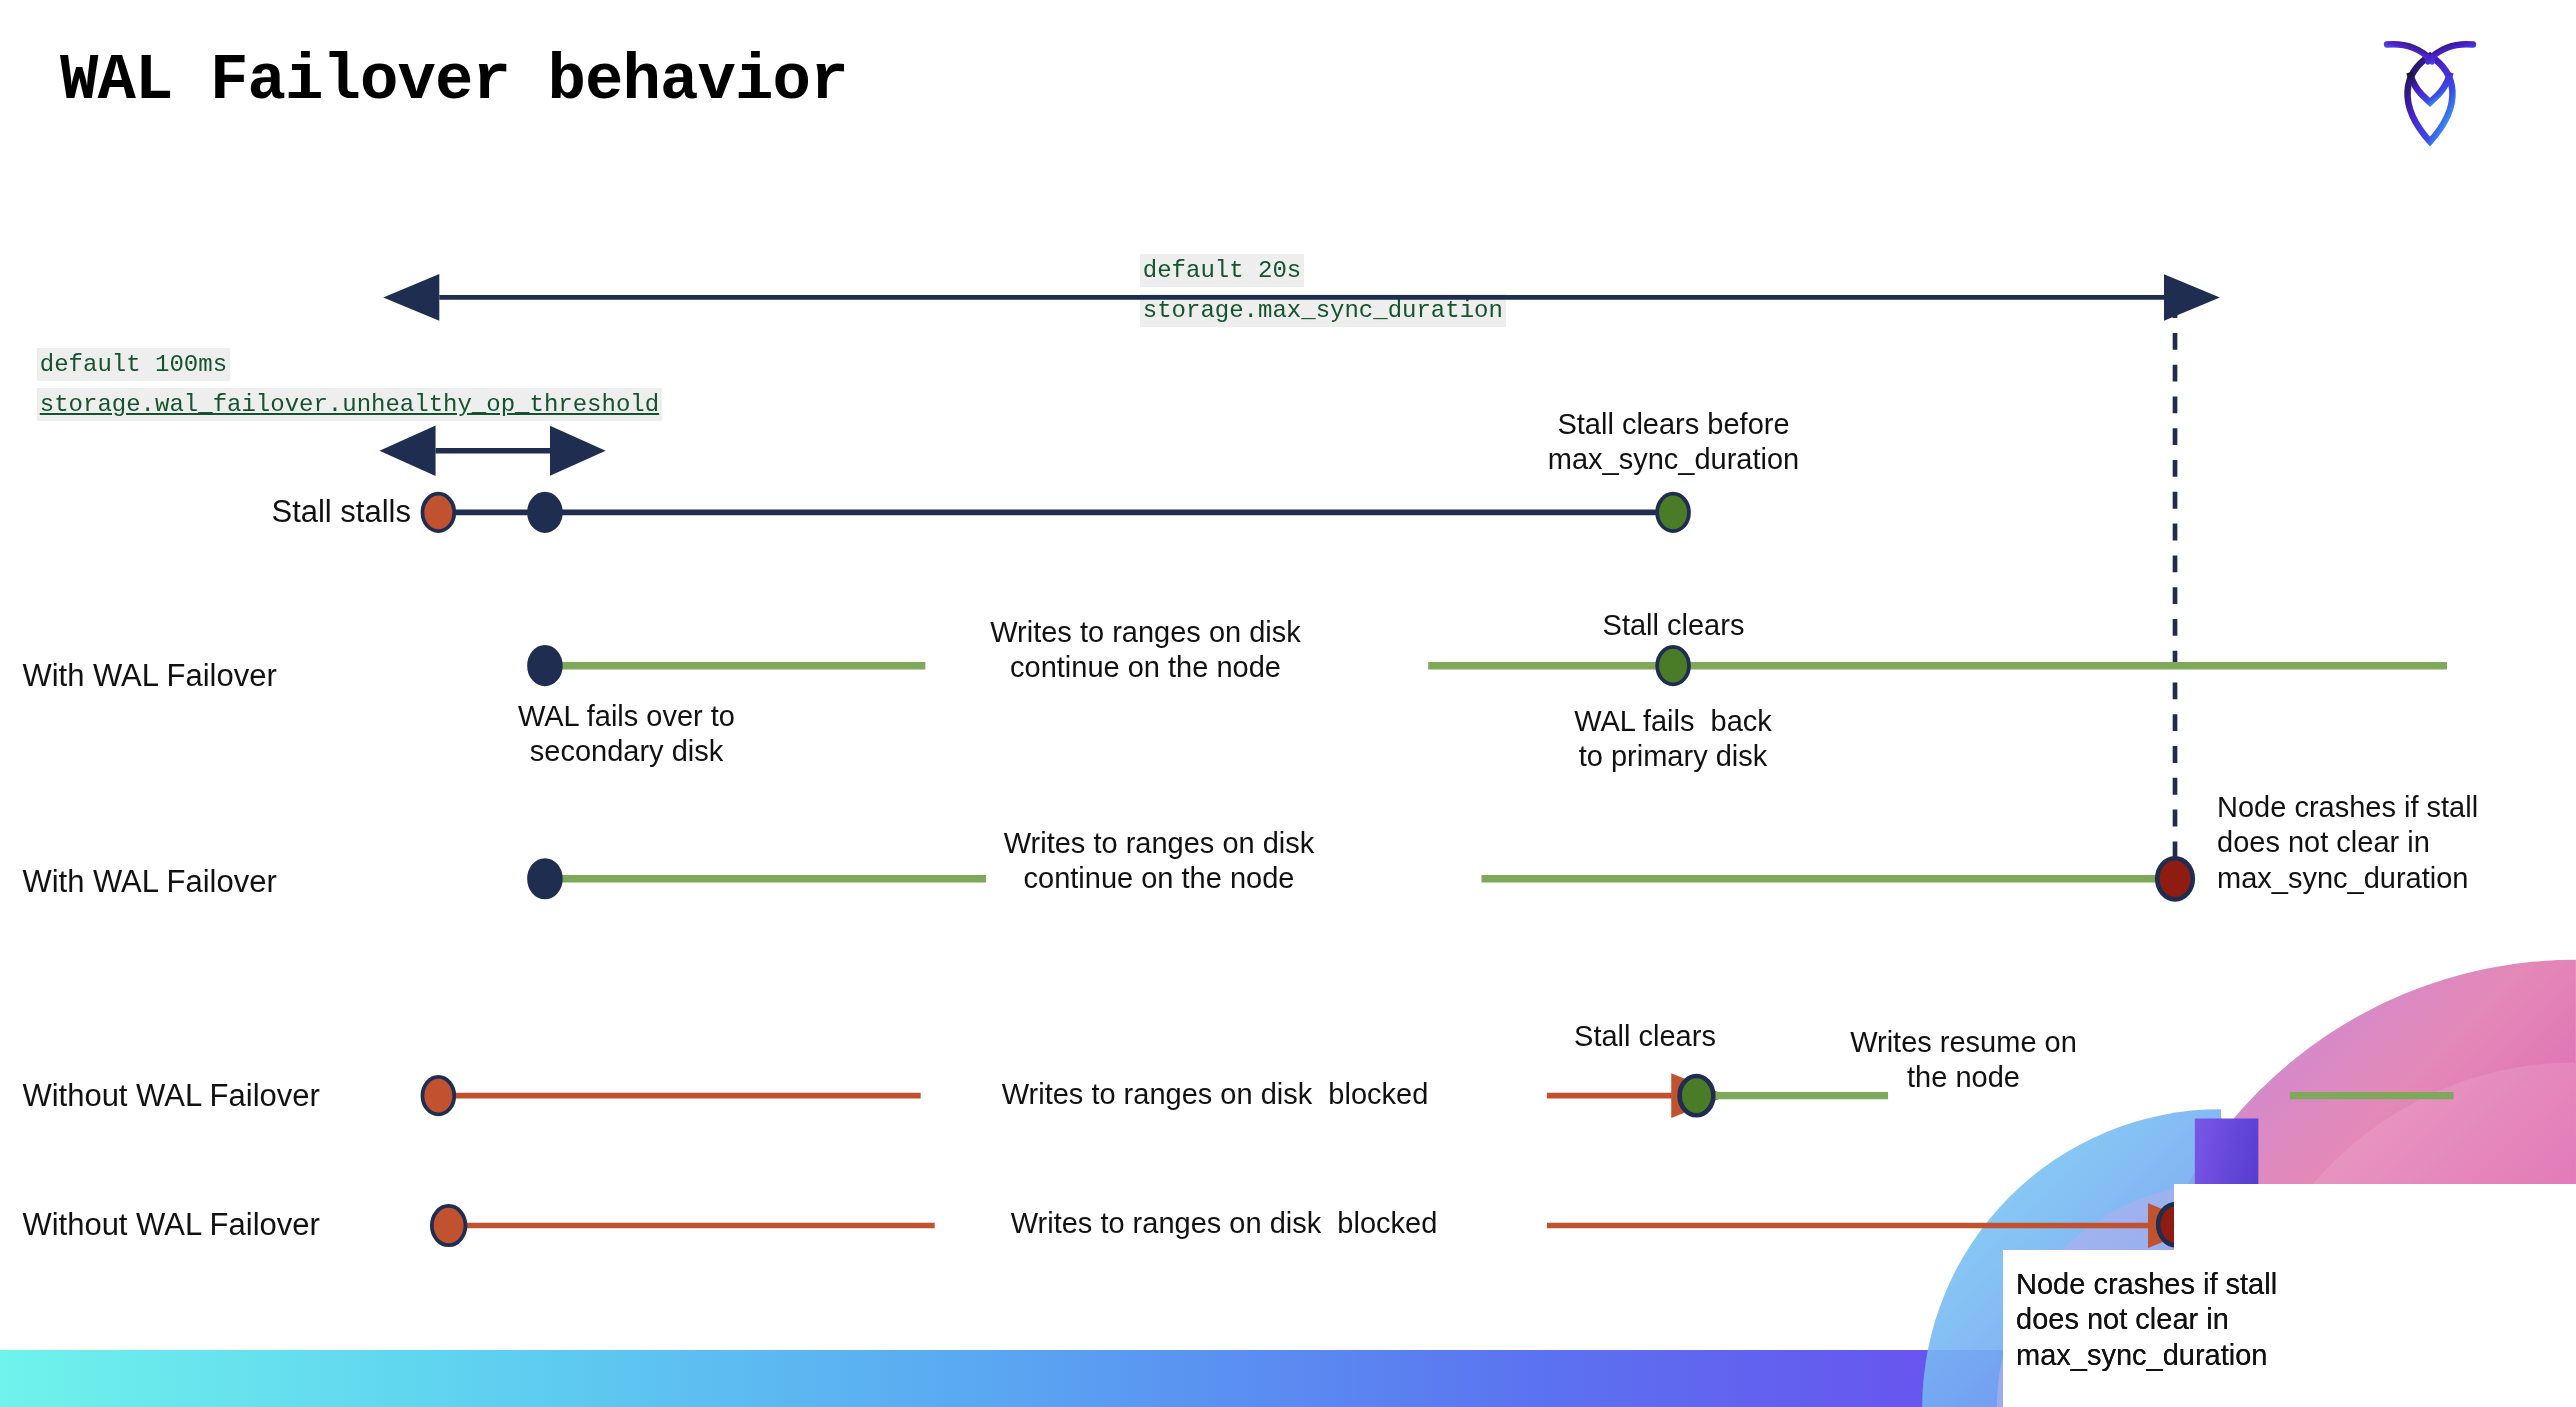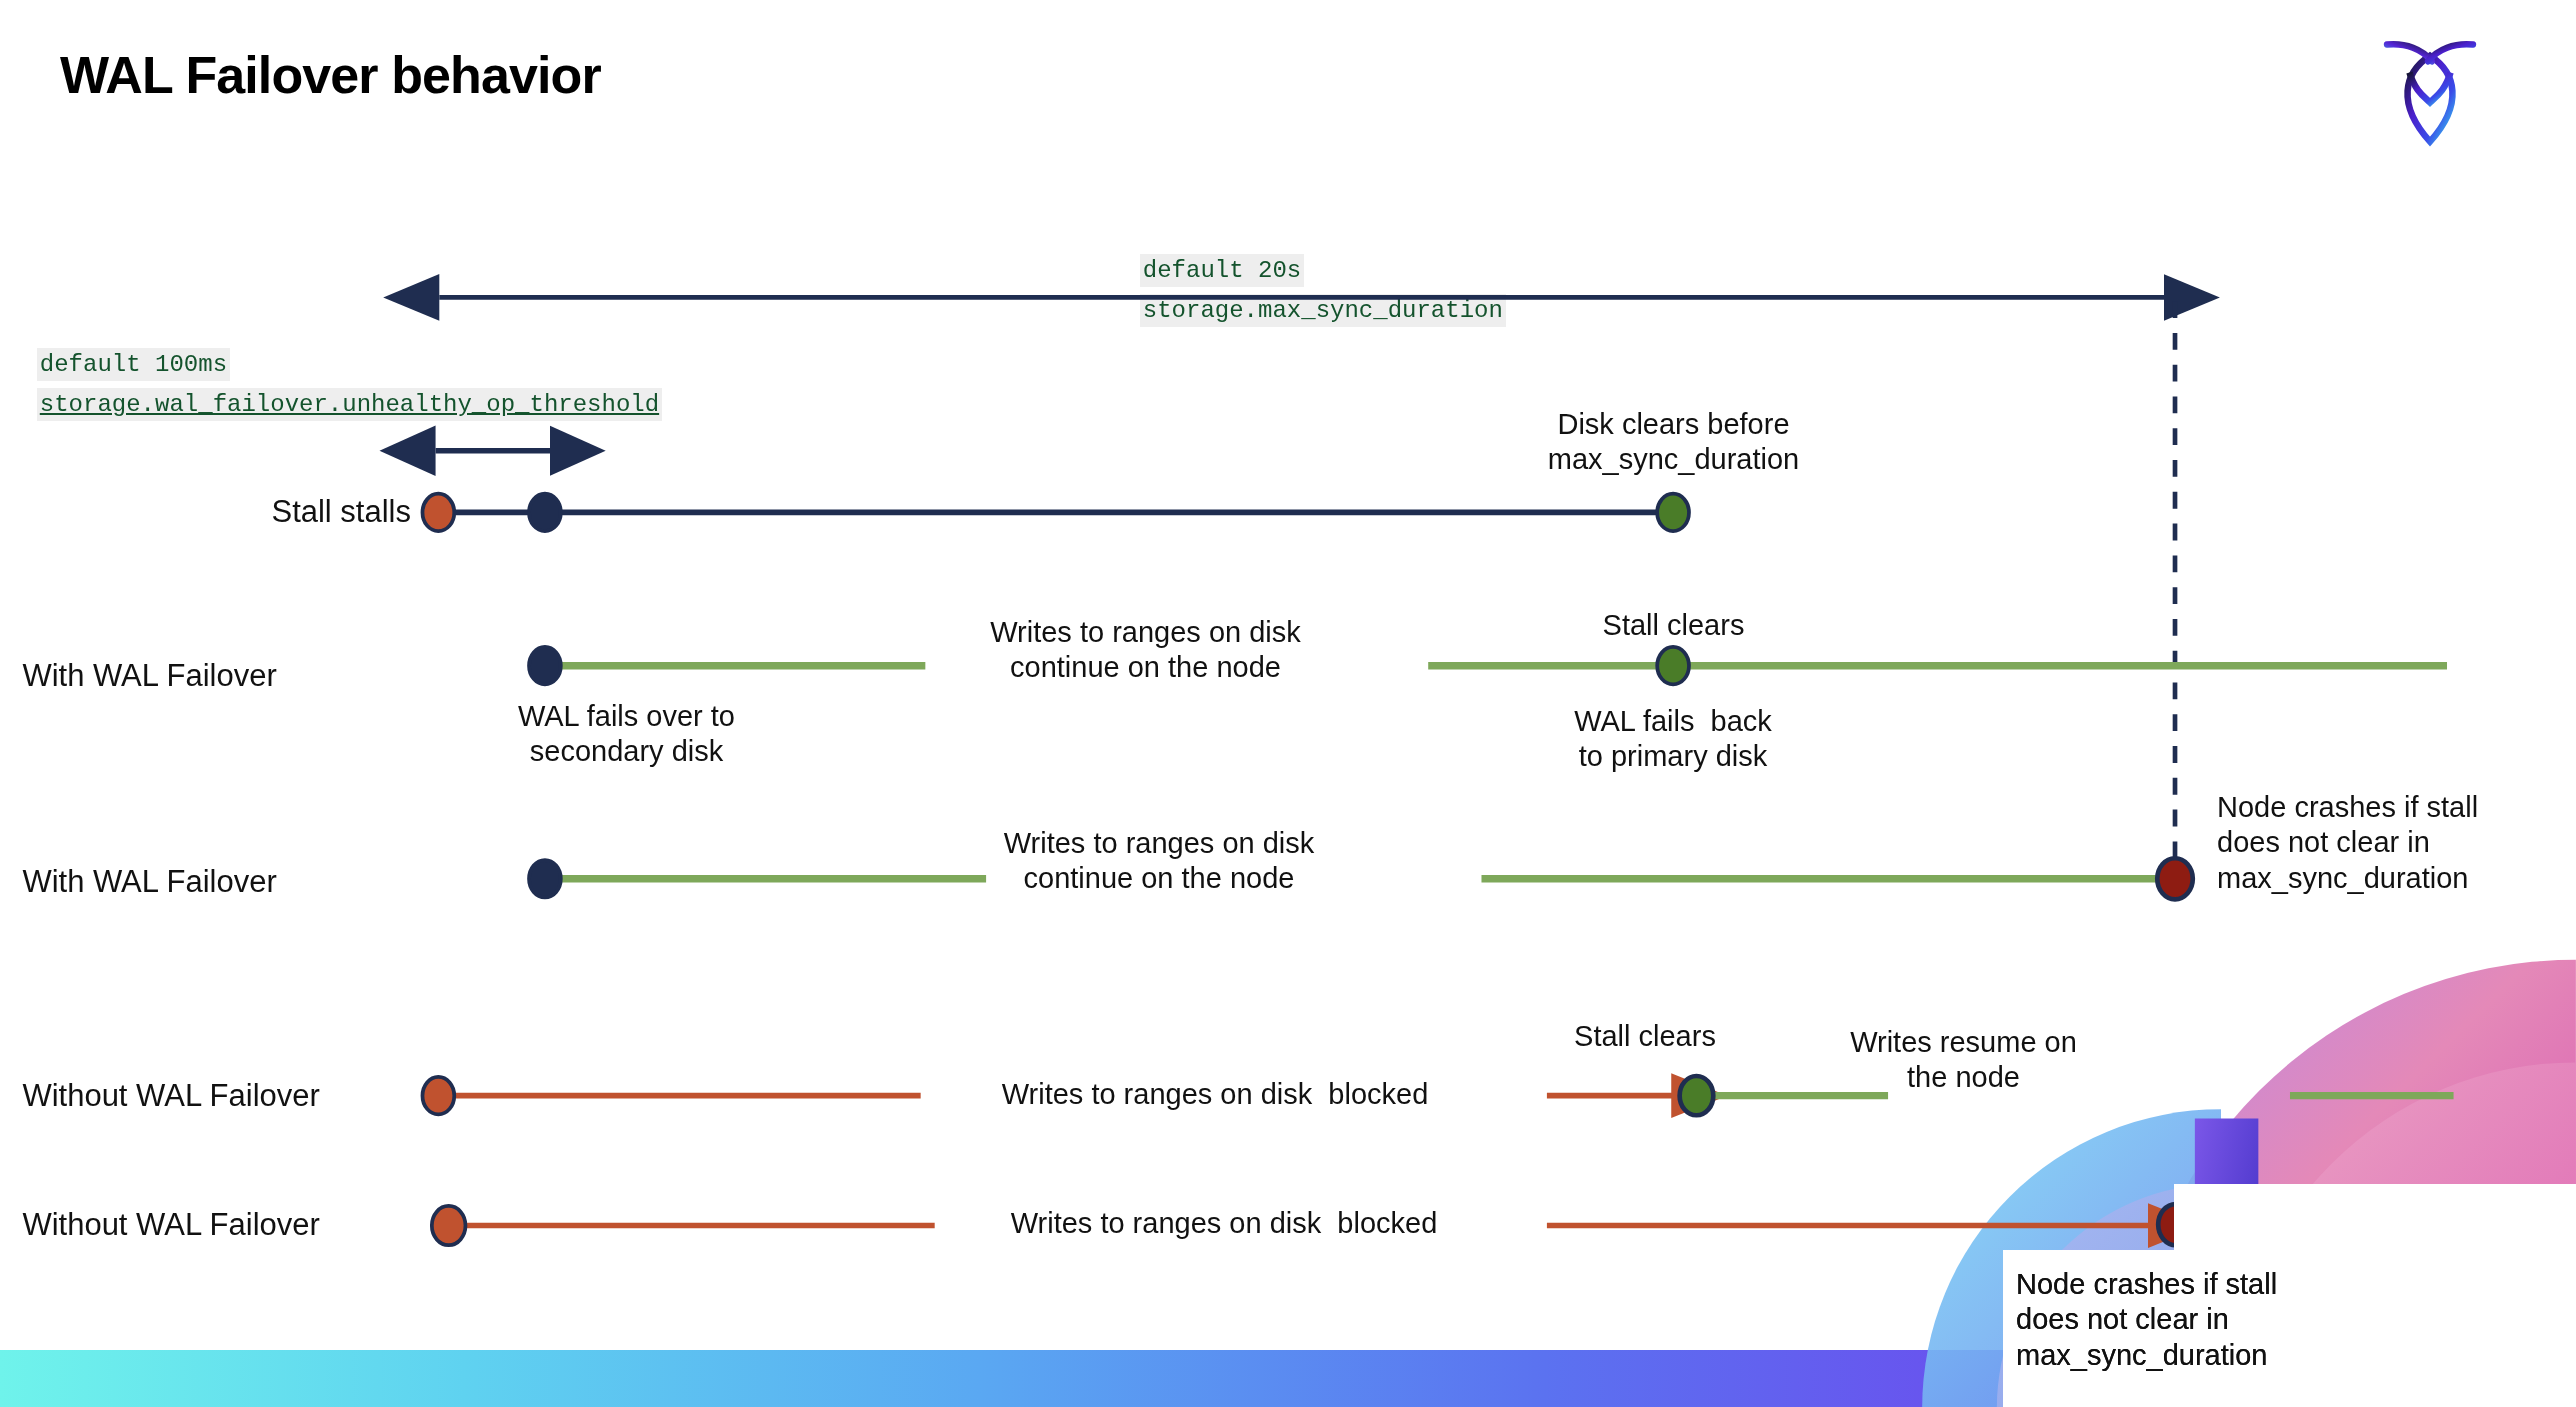--- a/index.html
+++ b/index.html
@@ -14,22 +14,22 @@
 
   
   .deco-wrap{position:absolute;right:0;bottom:0;width:710px;height:523px;overflow:hidden;pointer-events:none;}
   .deco-bar{position:absolute;left:0;bottom:0;width:2576px;height:58px;
     background:linear-gradient(90deg,#6FF3EB 0%,#5FD2F0 18%,#5AA8F2 38%,#5B72F0 60%,#6A4FEE 78%,#7B3FEA 100%);}
   .deco-cover{position:absolute;right:0;bottom:0;width:402px;height:224px;background:#fff;z-index:6;}
 
   
   .title{
     position:absolute;left:60px;top:45px;
-    font-size:52px;font-weight:700;color:#000;letter-spacing:-0.9px;
-    font-family:Liberation Sans, sans-serif;
+    font-size:64px;font-weight:700;color:#000;letter-spacing:-0.9px;
+    font-family:Liberation Mono, monospace;
     white-space:nowrap;
   }
 
   
   .logo{position:absolute;right:90px;top:24px;width:112px;height:126px;}
 
   
   .code{
     position:absolute;
     font-family:"Liberation Mono","DejaVu Sans Mono",monospace;
@@ -144,21 +144,21 @@
 
   <div class="code" style="left:37px;top:348px;">default 100ms</div>
   <div class="code" style="left:37px;top:388px;text-decoration:underline;">storage.wal_failover.unhealthy_op_threshold</div>
 
   <div class="lbl rowlabel r" style="left:37px;top:493px;width:374px;">Stall stalls</div>
   <div class="lbl rowlabel l" style="left:22.4px;top:657px;width:393px;">With WAL Failover</div>
   <div class="lbl rowlabel l" style="left:22.4px;top:863px;width:393px;">With WAL Failover</div>
   <div class="lbl rowlabel l" style="left:22.4px;top:1077px;width:411px;">Without WAL Failover</div>
   <div class="lbl rowlabel l" style="left:22.4px;top:1206px;width:411px;">Without WAL Failover</div>
 
-  <div class="lbl c" style="left:1477px;top:407px;width:393px;">Disk clears before
+  <div class="lbl c" style="left:1477px;top:407px;width:393px;">Stall clears before
 max_sync_duration</div>
 
   <div class="lbl c" style="left:935px;top:615px;width:421px;">Writes to ranges on disk
 continue on the node</div>
   <div class="lbl c" style="left:1496px;top:608px;width:355px;">Stall clears</div>
   <div class="lbl c" style="left:1486px;top:704px;width:374px;">WAL fails  back
 to primary disk</div>
   <div class="lbl c" style="left:430px;top:699px;width:393px;">WAL fails over to
 secondary disk</div>
 

